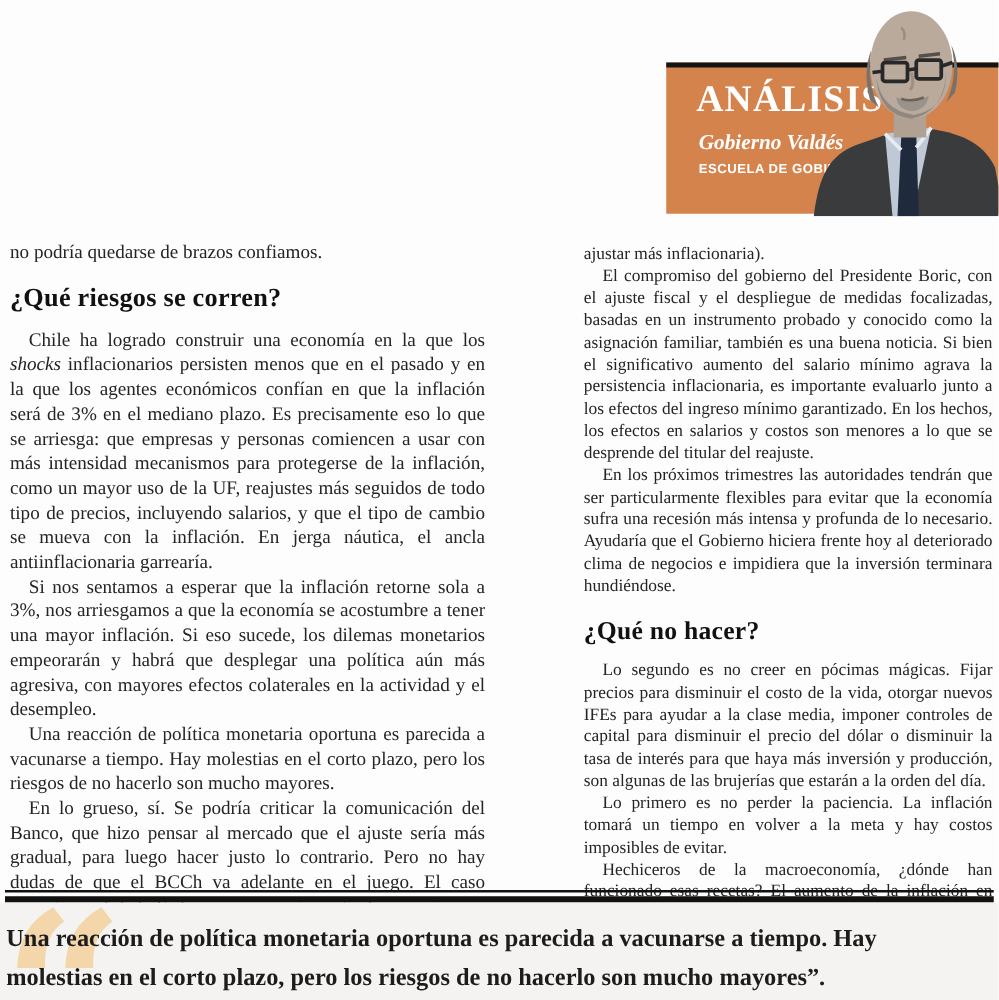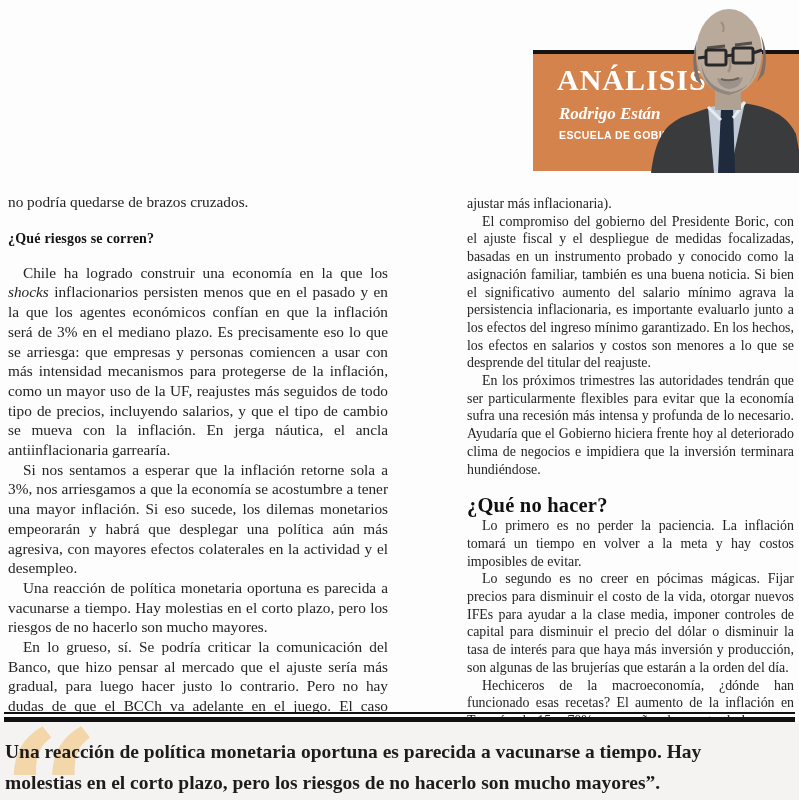--- a/index.html
+++ b/index.html
@@ -34,24 +34,24 @@
   
   .portrait { position:absolute; right:0; top:0; width:150px; height:173px; }
 
   
   .col { position:absolute; text-align:justify; hyphens:auto; -webkit-hyphens:auto; }
   .col-left  { left:8px;   top:192px; width:380px; font-size:15.3px; line-height:19.7px; }
   .col-right { left:467px; top:195px; width:327px; font-size:13.9px; line-height:17.7px; }
   .col p { text-indent:15px; }
   .col p.cont { text-indent:0; }
   .col h2 {
-    font-size:14px; line-height:23px; font-weight:700; color:#111;
+    font-size:21px; line-height:23px; font-weight:700; color:#111;
     text-align:left; letter-spacing:0.2px; margin:15px 0 13px 0;
   }
-  .col-right h2 { font-size:20.5px; margin:16px 0 0 0; }
+  .col-right h2 { font-size:20.5px; margin:16px 0 11px 0; }
 
   
   .footer-rules { position:absolute; left:4px; right:4px; top:712px; }
   .rule-thin  { height:2px; background:#111; }
   .rule-gap   { height:3px; }
   .rule-thick { height:5px; background:#111; }
   .pq-band {
     position:absolute; left:0; right:0; top:722px; bottom:0;
     background:#f5f3f1; overflow:hidden;
   }
@@ -65,21 +65,21 @@
     font-size:19.5px; line-height:1.6; font-weight:700; color:#1c1c1c;
   }
 </style>
 </head>
 <body>
 
 <div class="page">
 
   <div class="badge">
     <div class="badge-title">ANÁLISIS</div>
-    <div class="badge-author">Rodrigo Están</div>
+    <div class="badge-author">Gobierno Valdés</div>
     <div class="badge-school"><span>ESCUELA DE GOBIERNO</span><span class="uc-logo">UC</span></div>
   </div>
 
   <svg class="portrait" viewBox="0 0 150 173" aria-hidden="true">
 
     <path d="M2,173 C6,140 15,124 36,116 L62,107 L94,103 C124,107 139,117 147,134 L150,150 L150,173 Z" fill="#3a3b3d"></path>
     <path d="M36,116 L62,107 L58,173 L20,173 C22,146 27,126 36,116 Z" fill="#33343course6" opacity="0"></path>
 
     <polygon points="59,107 96,102 81,173 65,173" fill="#bfc9d6"></polygon>
 
@@ -104,35 +104,35 @@
 
     <path d="M80,58 Q83,68 79,72" stroke="#a08f80" stroke-width="2.5" fill="none"></path>
 
     <path d="M52,62 Q54,92 80,95 Q106,90 108,58 Q108,88 82,92 Q56,88 52,62 Z" fill="#8f8880"></path>
     <path d="M68,78 Q80,82 94,77 Q92,88 80,89 Q69,87 68,78 Z" fill="#9a938b"></path>
 
     <path d="M72,79 Q80,82 90,78" stroke="#6e6258" stroke-width="2" fill="none"></path>
   </svg>
 
   <section class="col col-left">
-    <p class="cont">no podría quedarse de brazos cruzados.</p>
+    <p class="cont">no podría quedarse de brazos confiamos.</p>
     <h2>¿Qué riesgos se corren?</h2>
     <p><span>Chile ha logrado construir una economía en la que los </span><i>shocks</i><span> inflacionarios persisten menos que en el pasado y en la que los agentes económicos confían en que la inflación será de 3% en el mediano plazo. Es precisamente eso lo que se arriesga: que empresas y personas comiencen a usar con más intensidad mecanismos para protegerse de la inflación, como un mayor uso de la UF, reajustes más seguidos de todo tipo de precios, incluyendo salarios, y que el tipo de cambio se mueva con la inflación. En jerga náutica, el ancla antiinflacionaria garrearía.</span></p>
     <p>Si nos sentamos a esperar que la inflación retorne sola a 3%, nos arriesgamos a que la economía se acostumbre a tener una mayor inflación. Si eso sucede, los dilemas monetarios empeorarán y habrá que desplegar una política aún más agresiva, con mayores efectos colaterales en la actividad y el desempleo.</p>
     <p>Una reacción de política monetaria oportuna es parecida a vacunarse a tiempo. Hay molestias en el corto plazo, pero los riesgos de no hacerlo son mucho mayores.</p>
     <p>En lo grueso, sí. Se podría criticar la comunicación del Banco, que hizo pensar al mercado que el ajuste sería más gradual, para luego hacer justo lo contrario. Pero no hay dudas de que el BCCh va adelante en el juego. El caso opuesto es el de la Fed que, por reaccionar tarde, se arriesga a producir una recesión el próximo año (por tener que</p>
   </section>
 
   <section class="col col-right">
     <p class="cont">ajustar más inflacionaria).</p>
     <p>El compromiso del gobierno del Presidente Boric, con el ajuste fiscal y el despliegue de medidas focalizadas, basadas en un instrumento probado y conocido como la asignación familiar, también es una buena noticia. Si bien el significativo aumento del salario mínimo agrava la persistencia inflacionaria, es importante evaluarlo junto a los efectos del ingreso mínimo garantizado. En los hechos, los efectos en salarios y costos son menores a lo que se desprende del titular del reajuste.</p>
     <p>En los próximos trimestres las autoridades tendrán que ser particularmente flexibles para evitar que la economía sufra una recesión más intensa y profunda de lo necesario. Ayudaría que el Gobierno hiciera frente hoy al deteriorado clima de negocios e impidiera que la inversión terminara hundiéndose.</p>
     <h2>¿Qué no hacer?</h2>
+    <p>Lo segundo es no creer en pócimas mágicas. Fijar precios para disminuir el costo de la vida, otorgar nuevos IFEs para ayudar a la clase media, imponer controles de capital para disminuir el precio del dólar o disminuir la tasa de interés para que haya más inversión y producción, son algunas de las brujerías que estarán a la orden del día.</p>
     <p>Lo primero es no perder la paciencia. La inflación tomará un tiempo en volver a la meta y hay costos imposibles de evitar.</p>
-    <p>Lo segundo es no creer en pócimas mágicas. Fijar precios para disminuir el costo de la vida, otorgar nuevos IFEs para ayudar a la clase media, imponer controles de capital para disminuir el precio del dólar o disminuir la tasa de interés para que haya más inversión y producción, son algunas de las brujerías que estarán a la orden del día.</p>
     <p>Hechiceros de la macroeconomía, ¿dónde han funcionado esas recetas? El aumento de la inflación en Turquía, de 15 a 70% en un año, da cuenta de lo que se pone en juego cuando olvidamos lo que sabemos, ignoramos las evidencias y confiamos en soluciones mágicas.</p>
   </section>
 
   <div class="footer-rules">
     <div class="rule-thin"></div>
     <div class="rule-gap"></div>
     <div class="rule-thick"></div>
   </div>
 
   <footer class="pq-band">

